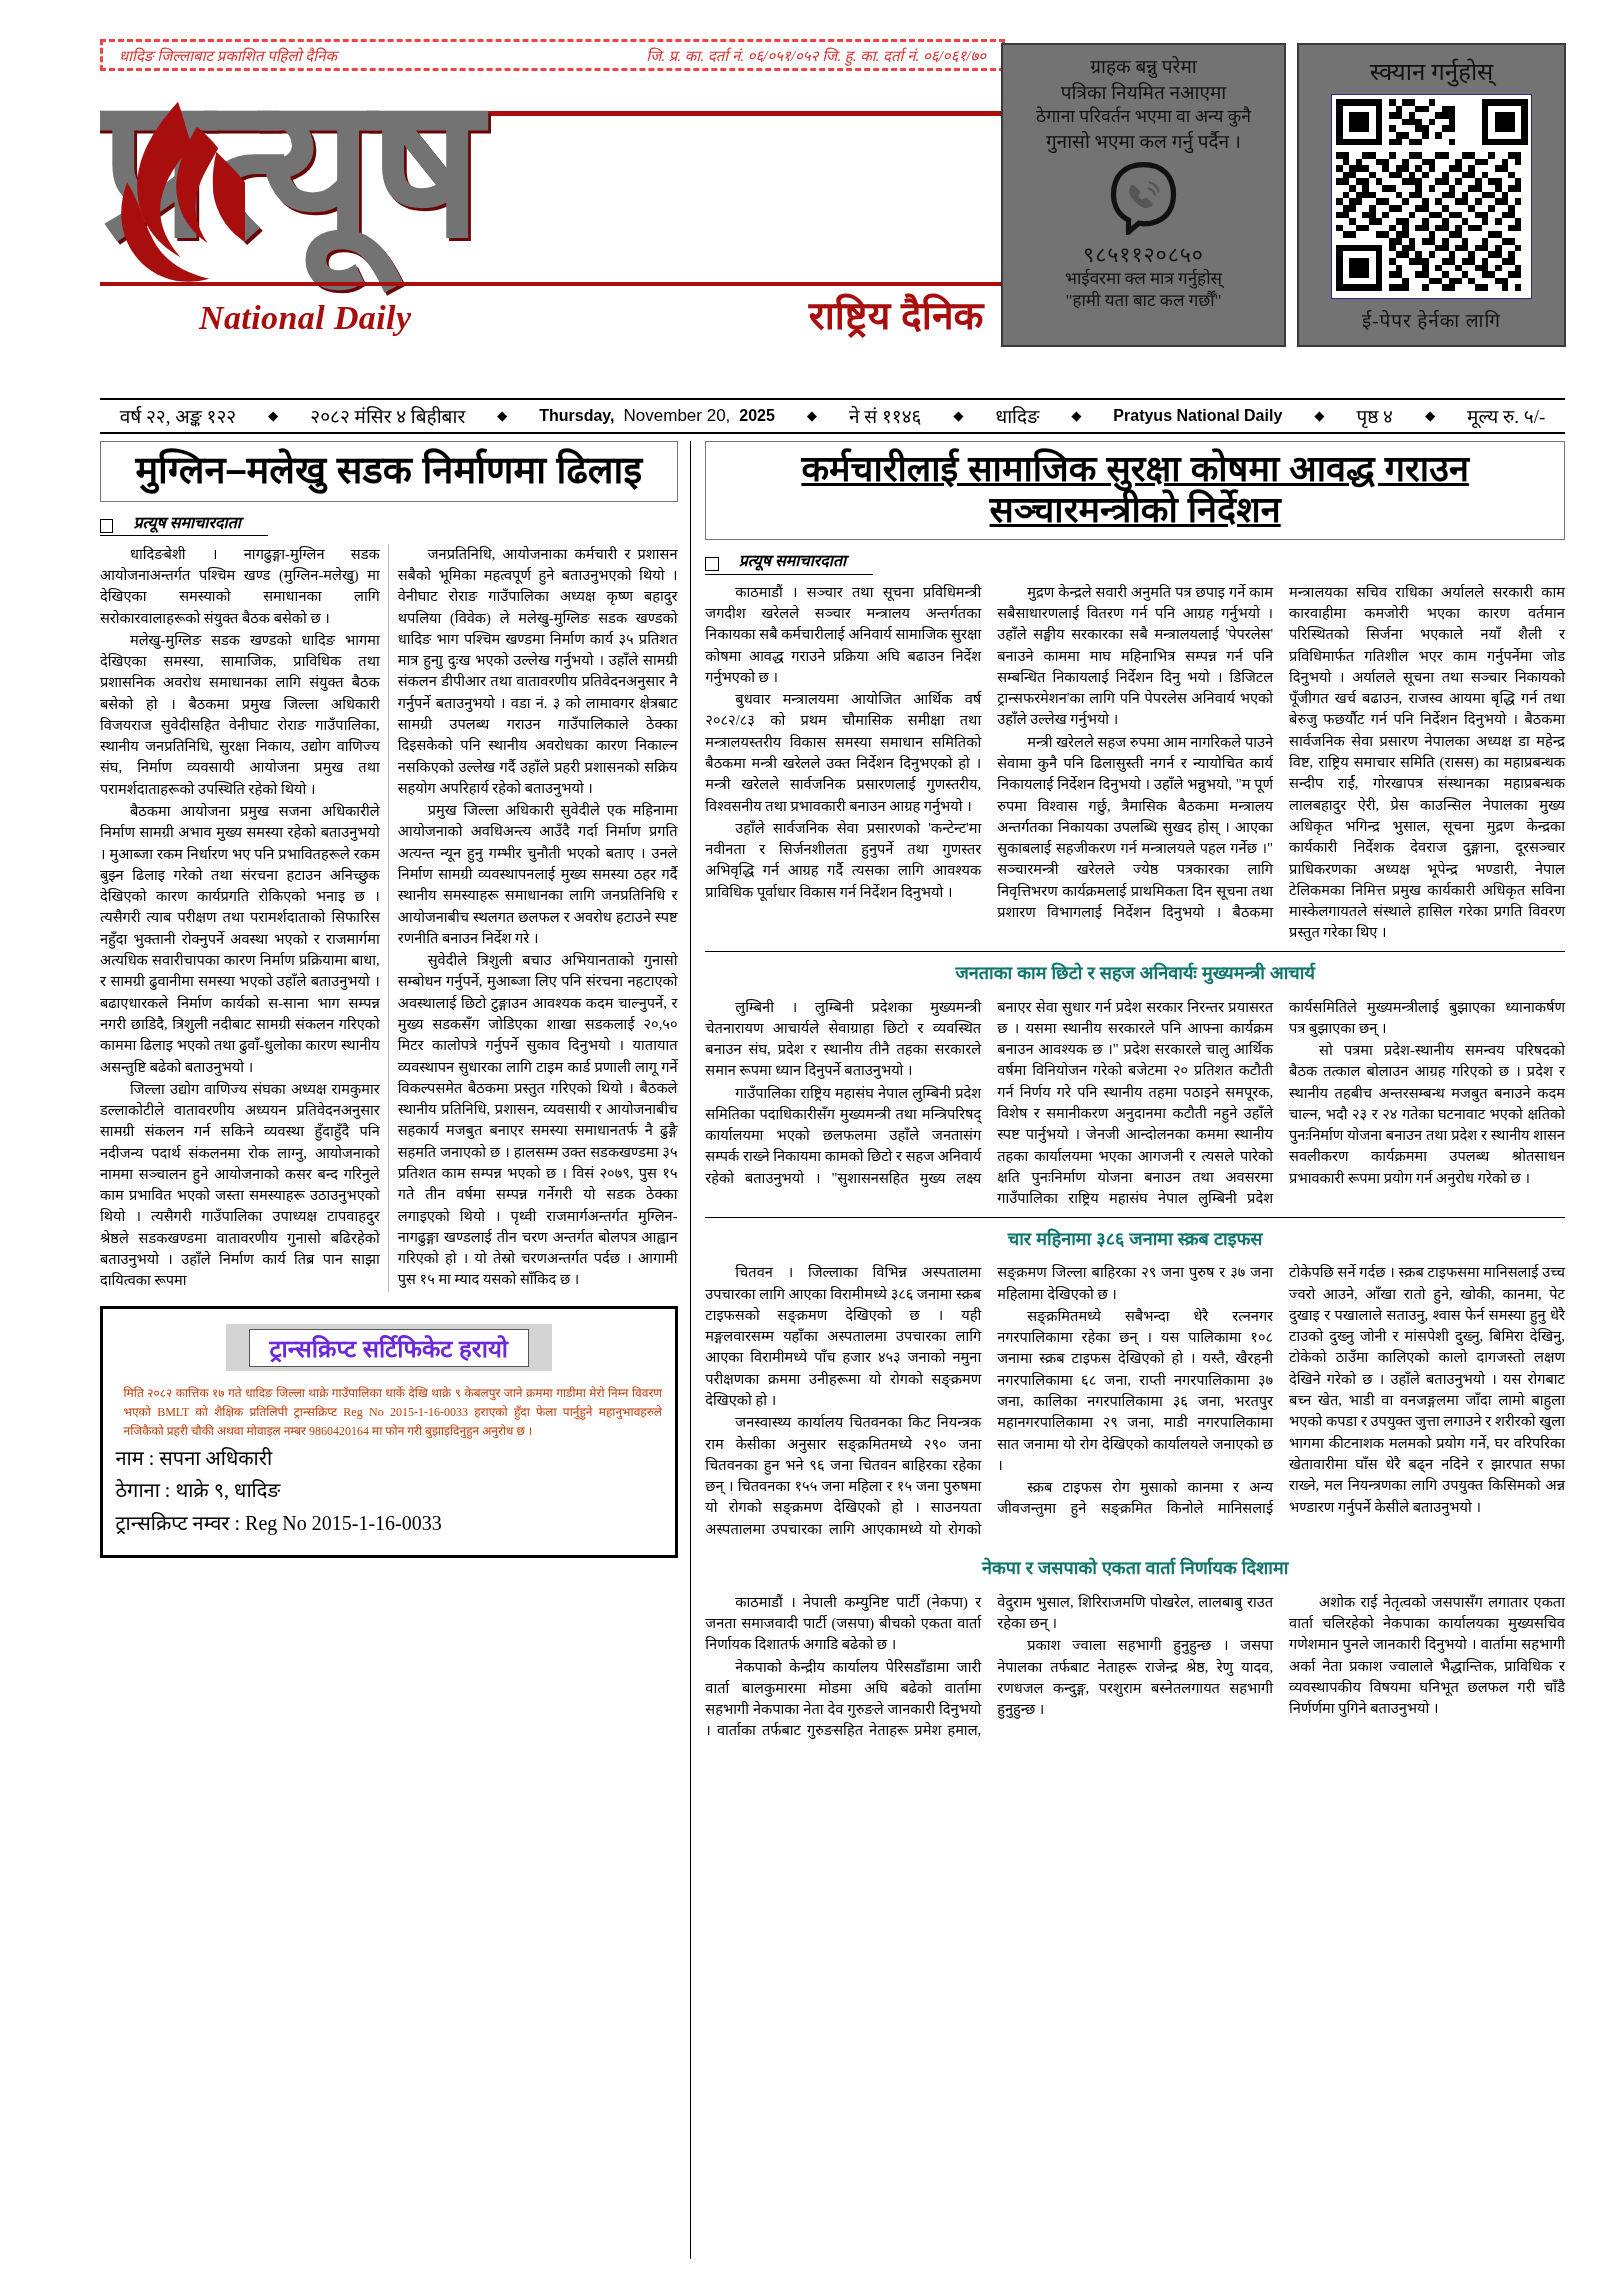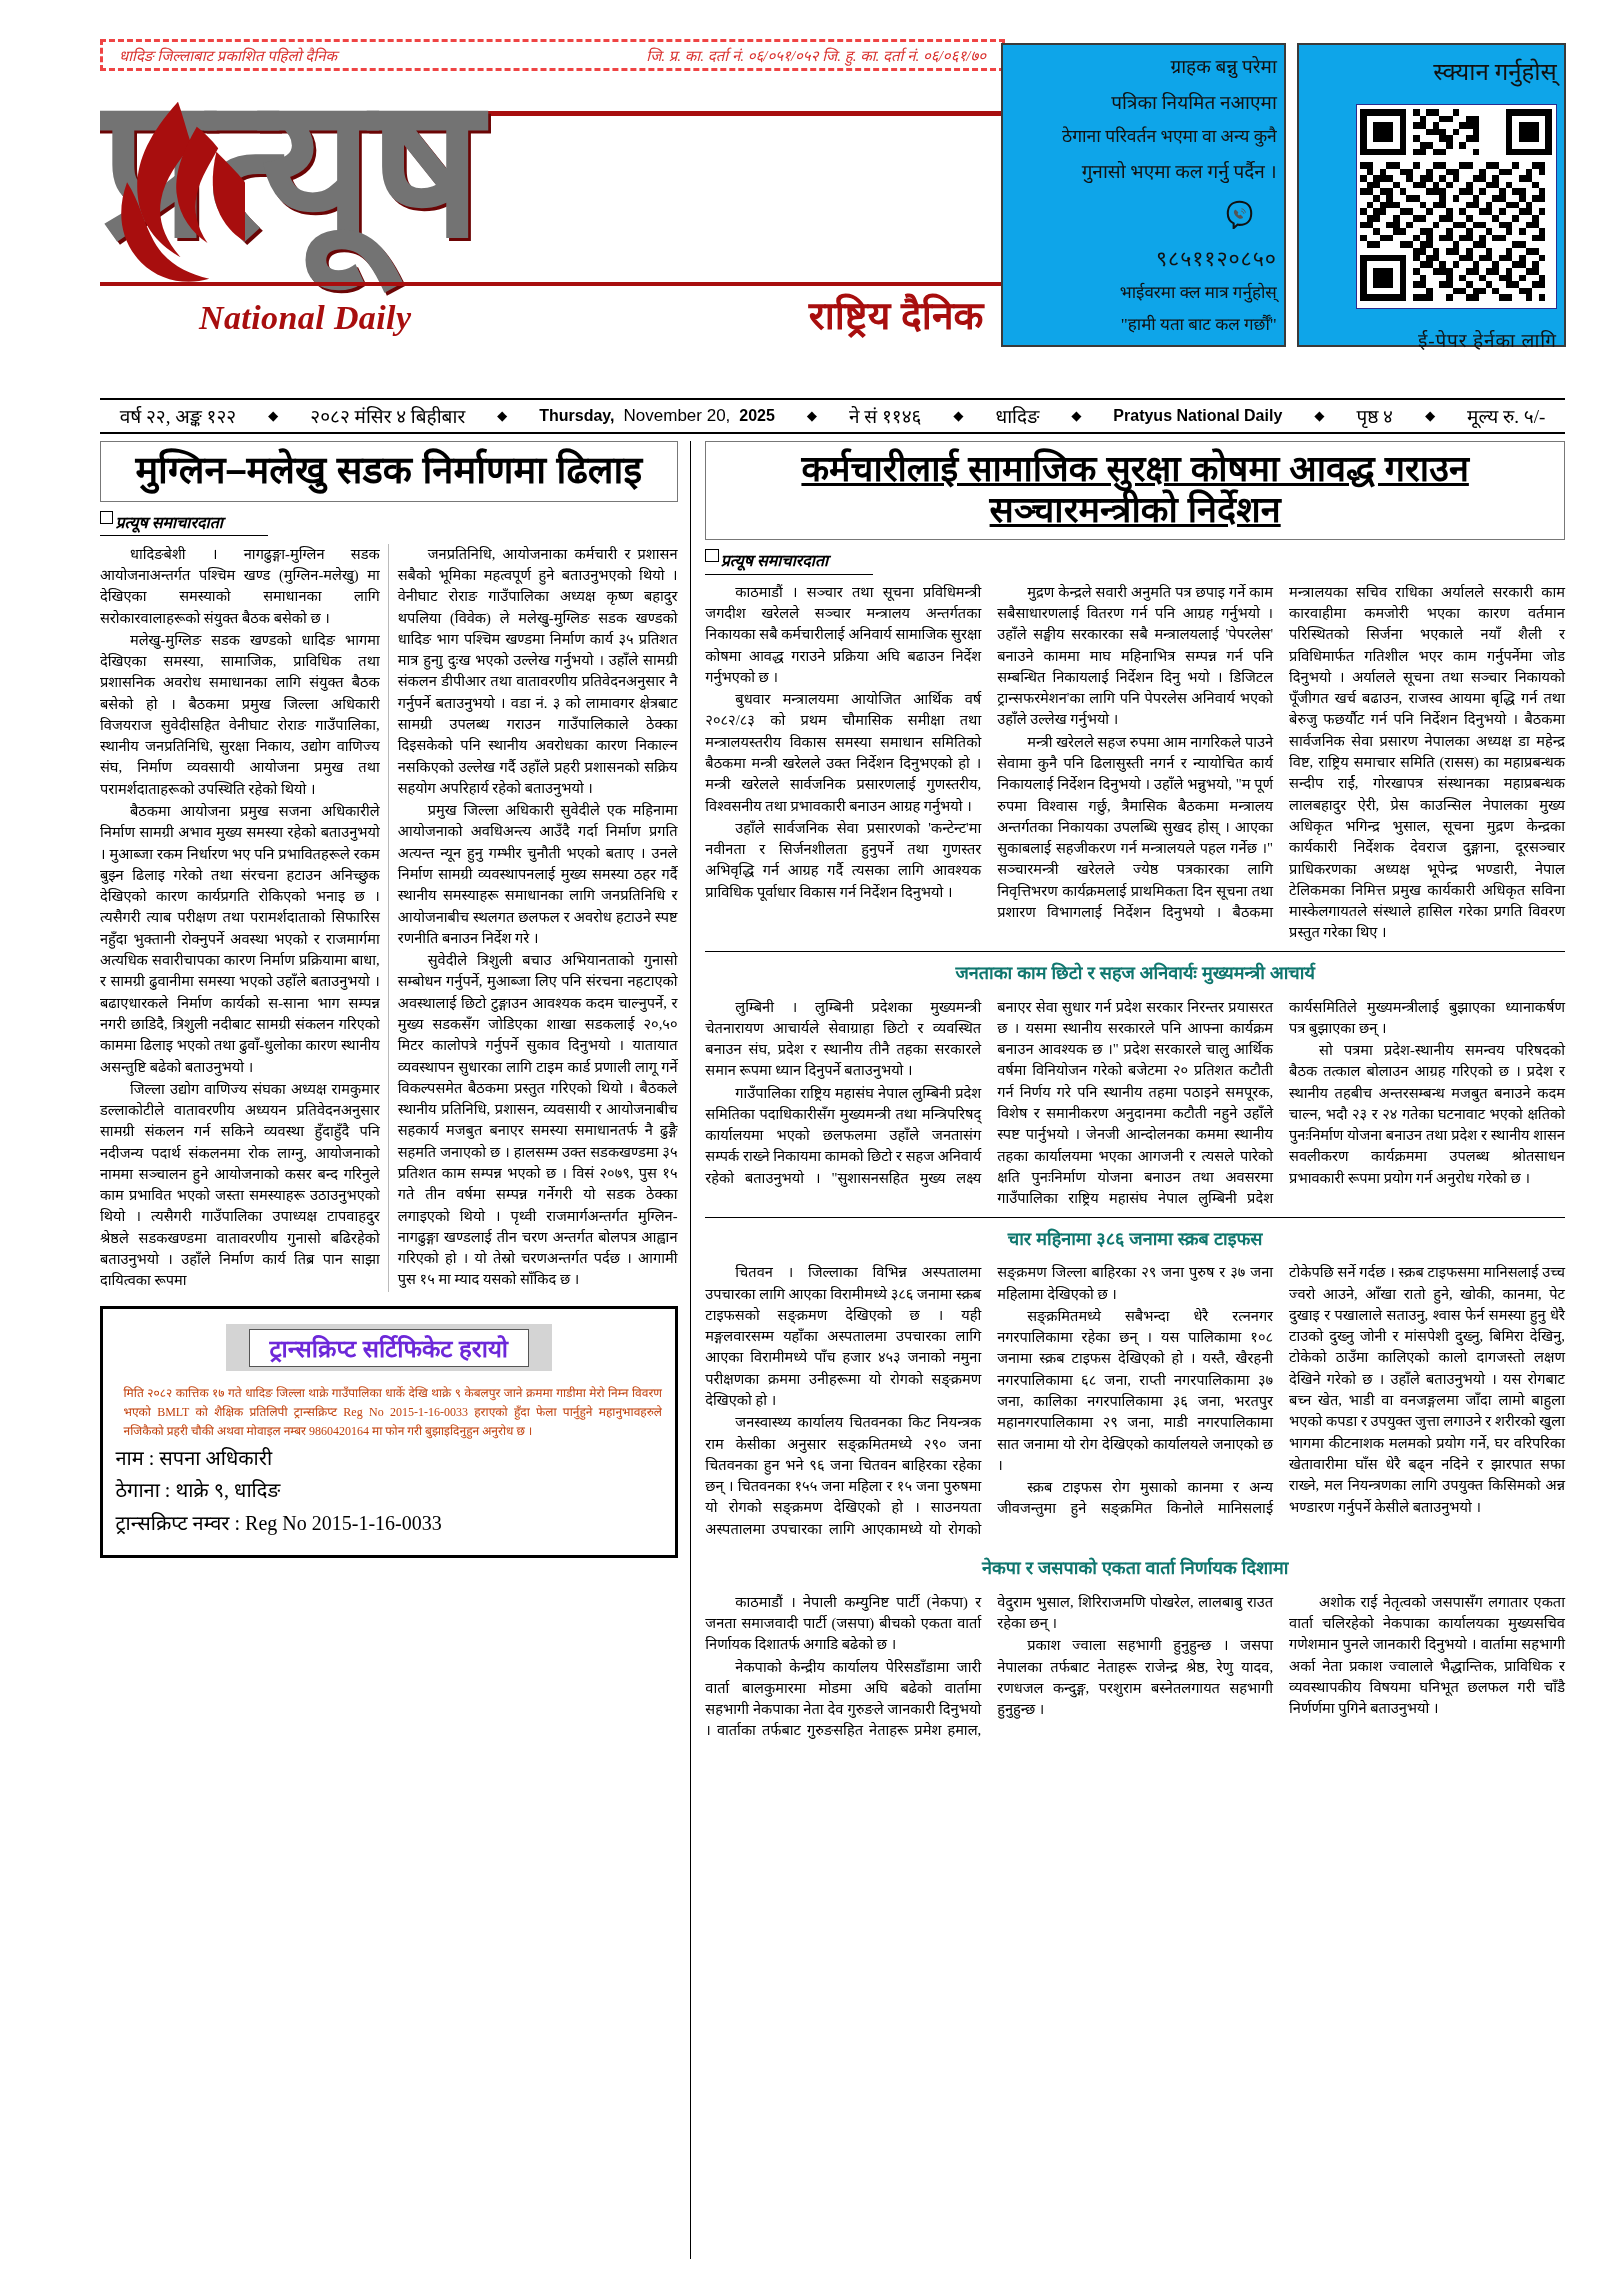--- a/index.html
+++ b/index.html
@@ -84,25 +84,24 @@
   }
   .mast-rule-bot {
     position: absolute; left: 0; bottom: 56px;
     width: 905px; height: 3.6px; background: #a80e0e;
   }
 
   
   .hdr-box {
     position: absolute;
     border: 2.7px solid #3a3a3a;
-    background: #0ea5e9;
+    background: #737373;
     display: flex; flex-direction: column;
-    align-items: flex-end;
+    align-items: center;
     padding: 9px 7.2px;
-    gap: 10px;
   }
   #subscribe-box { left: 1001px; top: 43px; width: 285px; height: 304px; }
   #qr-box        { left: 1297px; top: 43px; width: 269px; height: 304px; }
 
   .sub-line {
     font-size: 19px; color: #111; text-align: center;
     line-height: 1.35; font-family: "Liberation Serif", serif;
     white-space: nowrap;
   }
   .sub-line.wide { font-size: 17.5px; }
@@ -149,21 +148,21 @@
   }
   h1.hl {
     font-size: 38px; line-height: 1.12; text-align: center;
     font-weight: 700; color: #000;
     font-family: "Liberation Sans", sans-serif;
   }
   h1.hl.two { font-size: 36px; }
   .hl-underline { text-decoration: underline; text-decoration-thickness: 2.7px; }
 
   .byline {
-    display: flex; align-items: flex-start; gap: 2px;
+    display: flex; align-items: flex-end; gap: 20px;
     font-size: 16px; font-style: italic; font-weight: 700;
     border-bottom: 1.8px solid #000;
     padding-bottom: 2.7px; margin-bottom: 7.2px;
     width: 168px;
   }
   .byline .sq {
     width: 13.4px; height: 13.4px; border: 1.8px solid #000; display:inline-block;
   }
 
   .cols2 { column-count: 2; column-gap: 18px; column-rule: 0.9px solid #bbb; }

